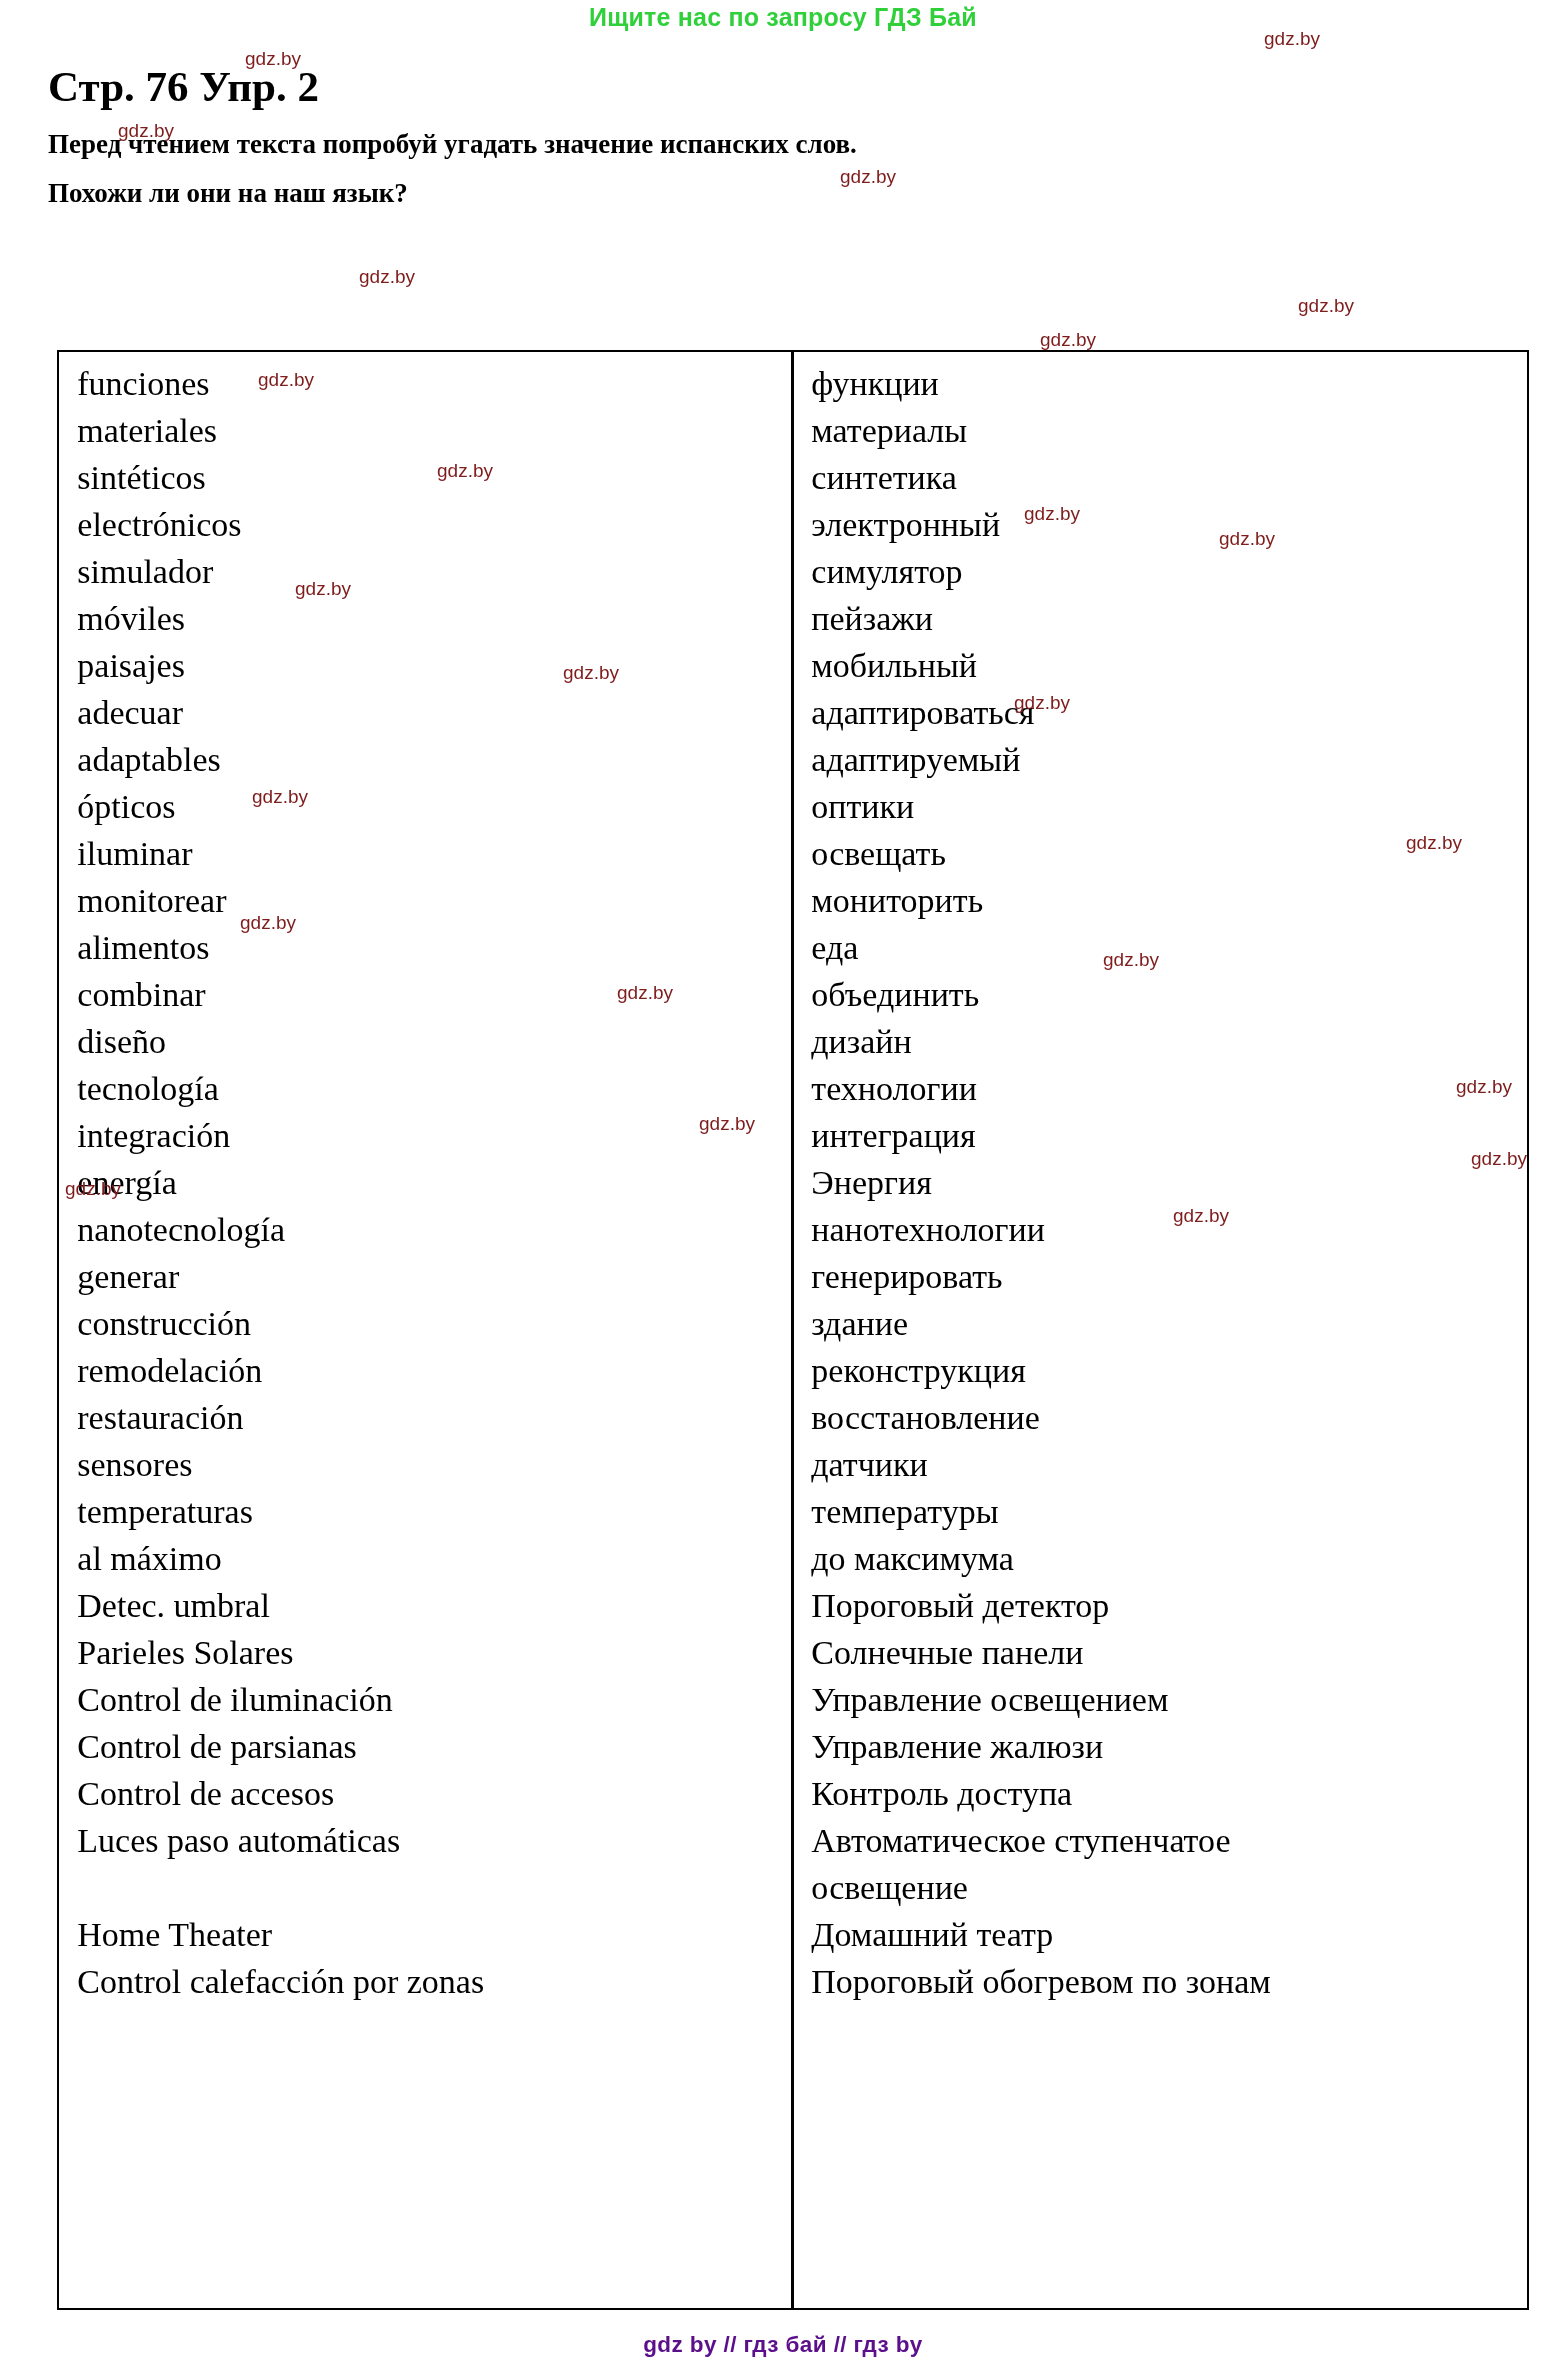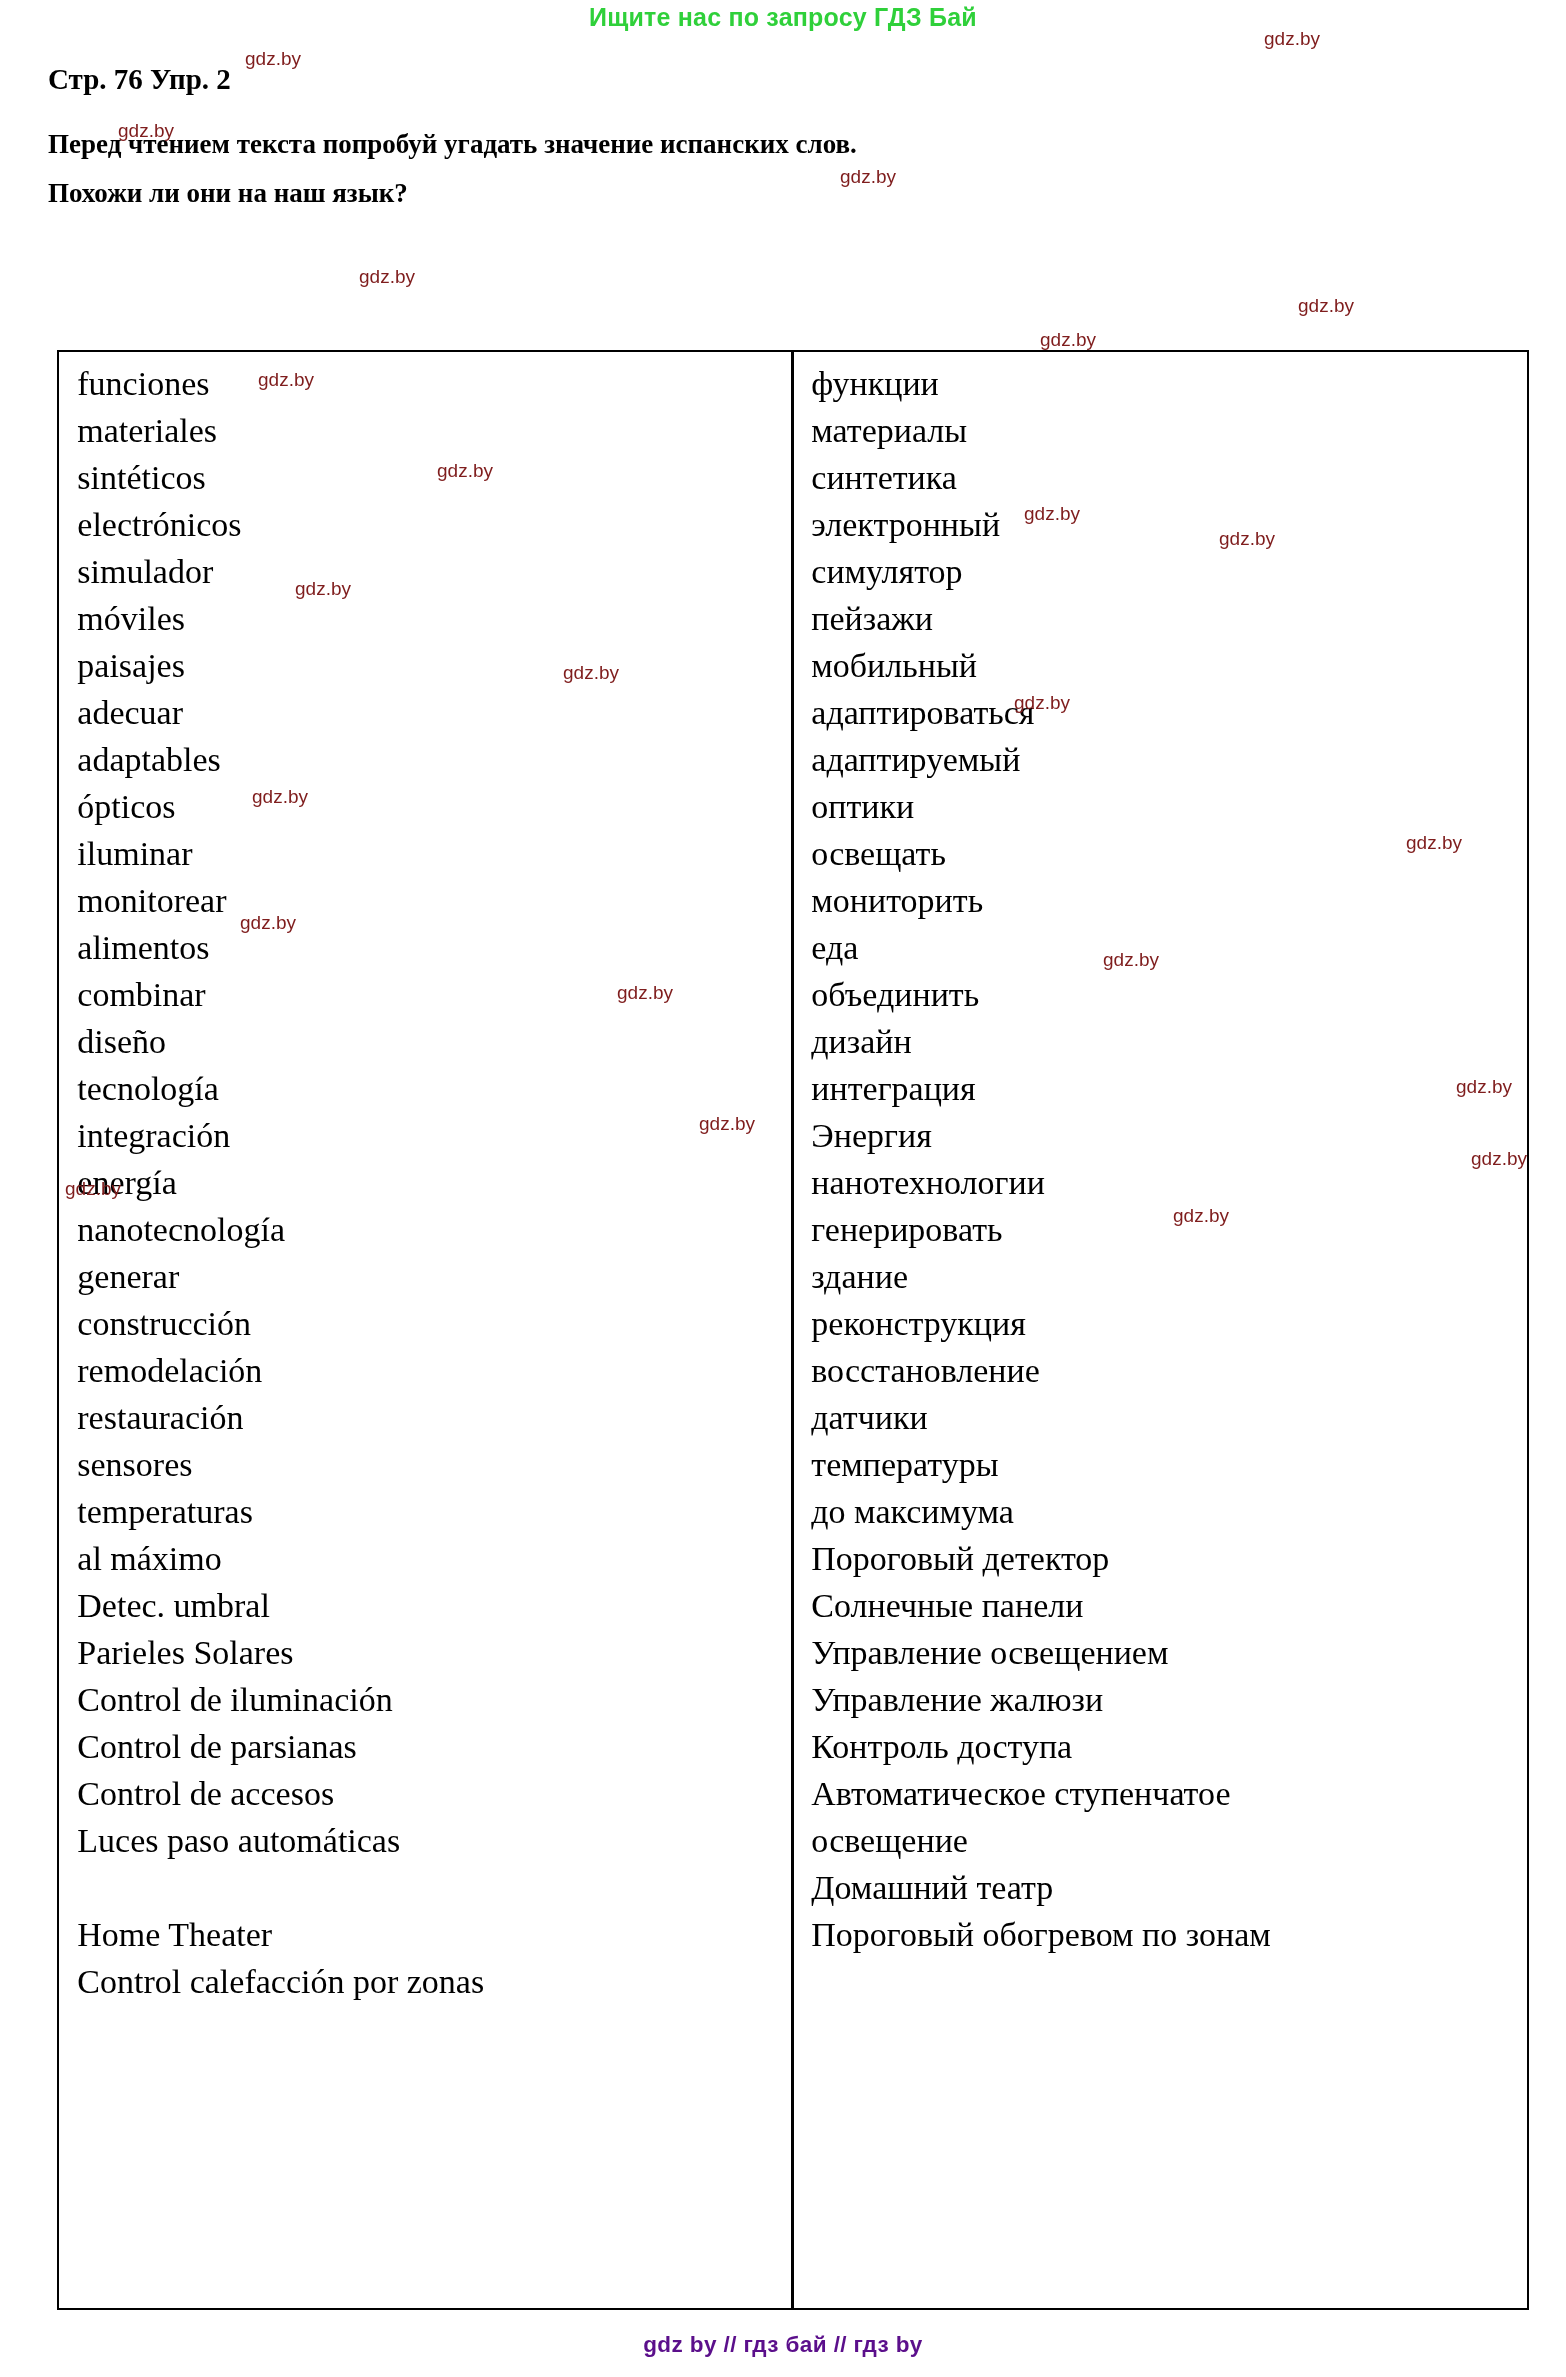--- a/index.html
+++ b/index.html
@@ -29,21 +29,21 @@
     font-size: 25px;
     letter-spacing: 0.2px;
   }
 
   
   .exercise-ref {
     position: absolute;
     top: 65px;
     left: 48px;
     font-weight: bold;
-    font-size: 29px;
+    font-size: 43px;
     line-height: 1;
     white-space: nowrap;
   }
   .task-line {
     position: absolute;
     left: 48px;
     font-weight: bold;
     font-size: 27px;
     line-height: 1;
     white-space: nowrap;
@@ -167,20 +167,21 @@
       <div class="vocab-row">пейзажи</div>
       <div class="vocab-row">мобильный</div>
       <div class="vocab-row">адаптироваться</div>
       <div class="vocab-row">адаптируемый</div>
       <div class="vocab-row">оптики</div>
       <div class="vocab-row">освещать</div>
       <div class="vocab-row">мониторить</div>
       <div class="vocab-row">еда</div>
       <div class="vocab-row">объединить</div>
       <div class="vocab-row">дизайн</div>
+      <div class="vocab-row">технологии</div>
       <div class="vocab-row">интеграция</div>
       <div class="vocab-row">Энергия</div>
       <div class="vocab-row">нанотехнологии</div>
       <div class="vocab-row">генерировать</div>
       <div class="vocab-row">здание</div>
       <div class="vocab-row">реконструкция</div>
       <div class="vocab-row">восстановление</div>
       <div class="vocab-row">датчики</div>
       <div class="vocab-row">температуры</div>
       <div class="vocab-row">до максимума</div>

